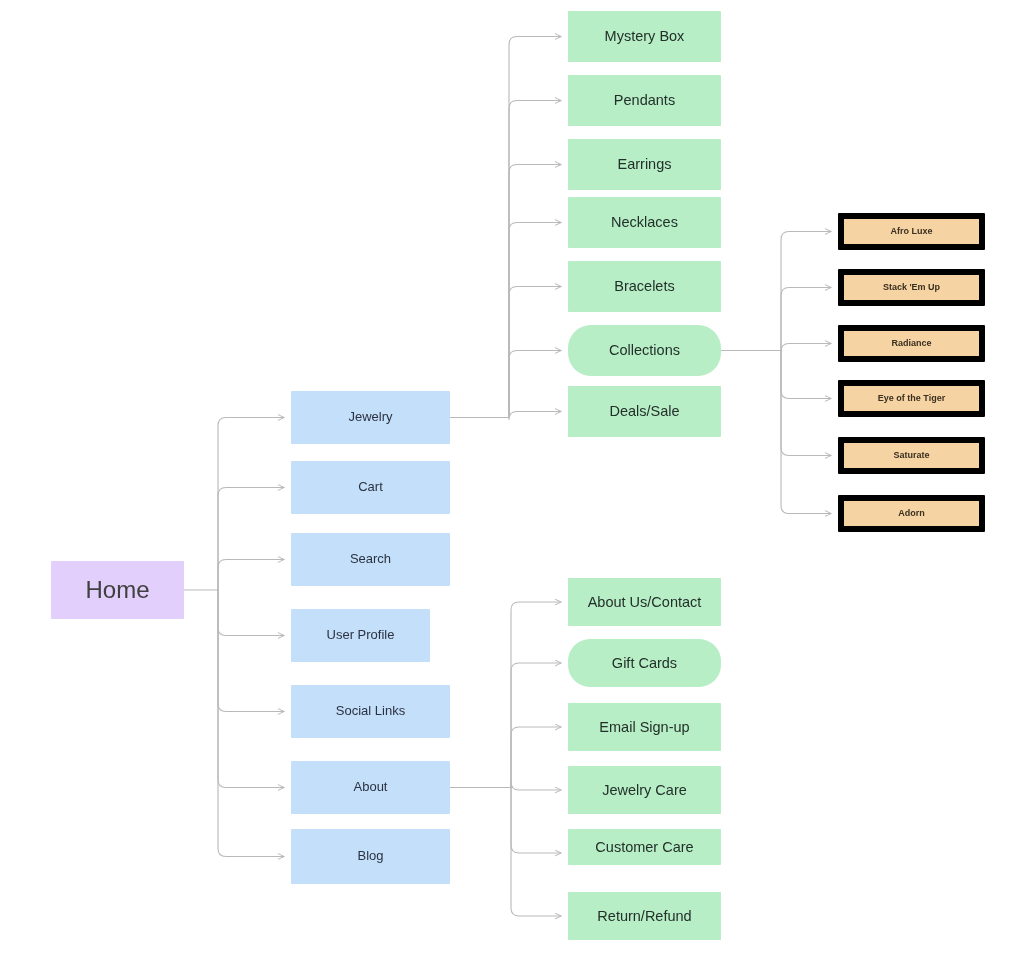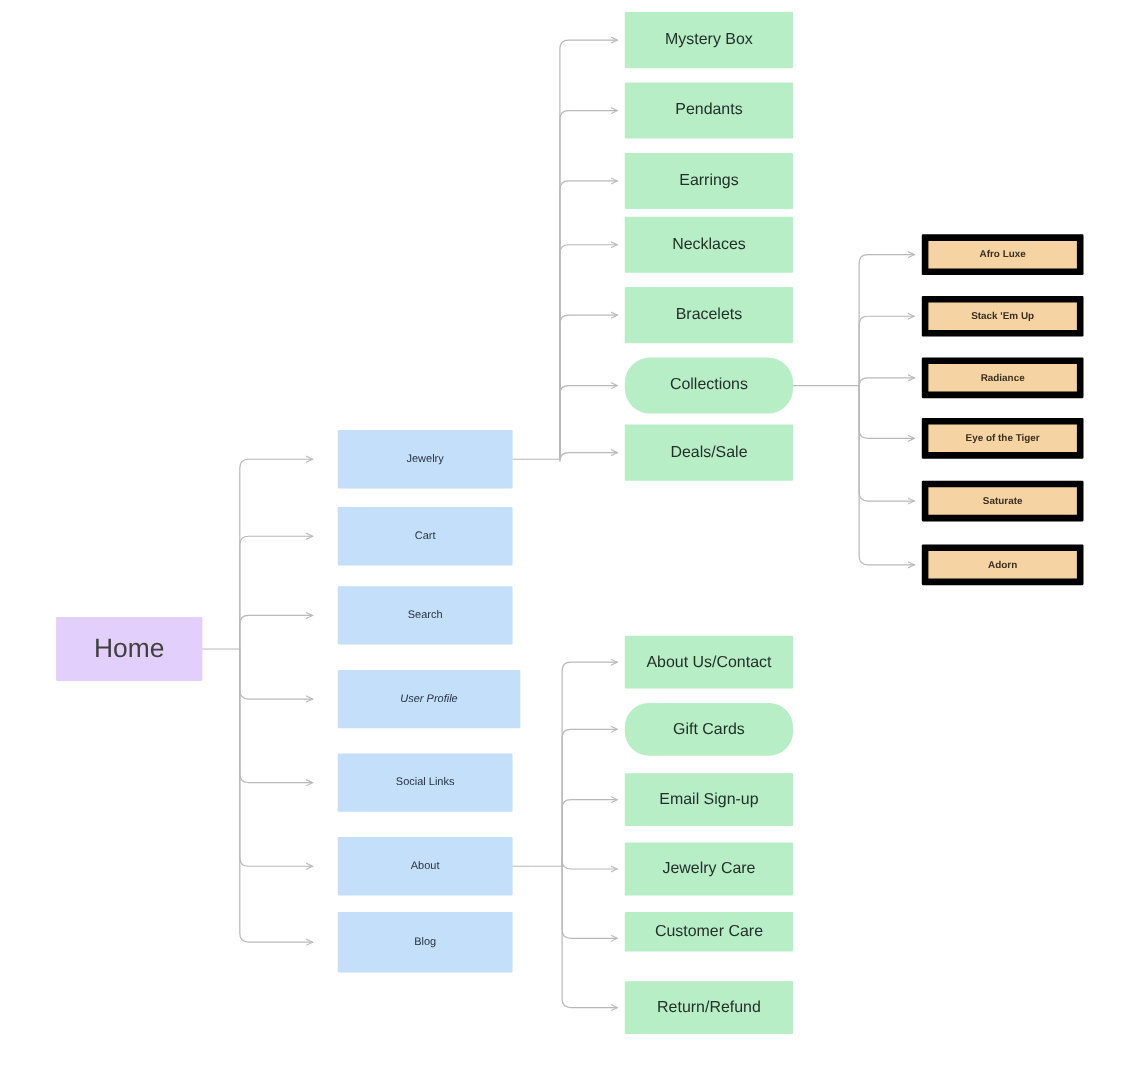--- a/index.html
+++ b/index.html
@@ -41,23 +41,22 @@
   }
   .node.root {
     background: #e2cffb;
     font-size: 24px;
     font-weight: 400;
     color: #404040;
     margin-left: 40px;
   }
   .node.level1 {
     background: #c3dffa;
-    font-size: 10px;
+    font-size: 13px;
     color: #2b3240;
-    margin-left: 16px;
   }
   .node.level2 {
     background: #b7eec6;
     font-size: 14.5px;
     color: #23302a;
   }
   .node.level3 {
     background: #f5d3a2;
     border: 6px solid #000000;
     font-size: 9px;
@@ -122,21 +121,21 @@
   <div id="nodes-level1">
       <div class="node level1" style="left: 291px; top: 391px; width: 159px; height: 53px;">
         <span class="node-label">Jewelry</span>
       </div>
       <div class="node level1" style="left: 291px; top: 461px; width: 159px; height: 53px;">
         <span class="node-label">Cart</span>
       </div>
       <div class="node level1" style="left: 291px; top: 533px; width: 159px; height: 53px;">
         <span class="node-label">Search</span>
       </div>
-      <div class="node level1" style="left: 291px; top: 609px; width: 166px; height: 53px; font-style: italic;">
+      <div class="node level1" style="left: 291px; top: 609px; width: 139px; height: 53px;">
         <span class="node-label">User Profile</span>
       </div>
       <div class="node level1" style="left: 291px; top: 685px; width: 159px; height: 53px; text-align: right;">
         <span class="node-label">Social Links</span>
       </div>
       <div class="node level1" style="left: 291px; top: 761px; width: 159px; height: 53px;">
         <span class="node-label">About</span>
       </div>
       <div class="node level1" style="left: 291px; top: 829px; width: 159px; height: 55px;">
         <span class="node-label">Blog</span>

